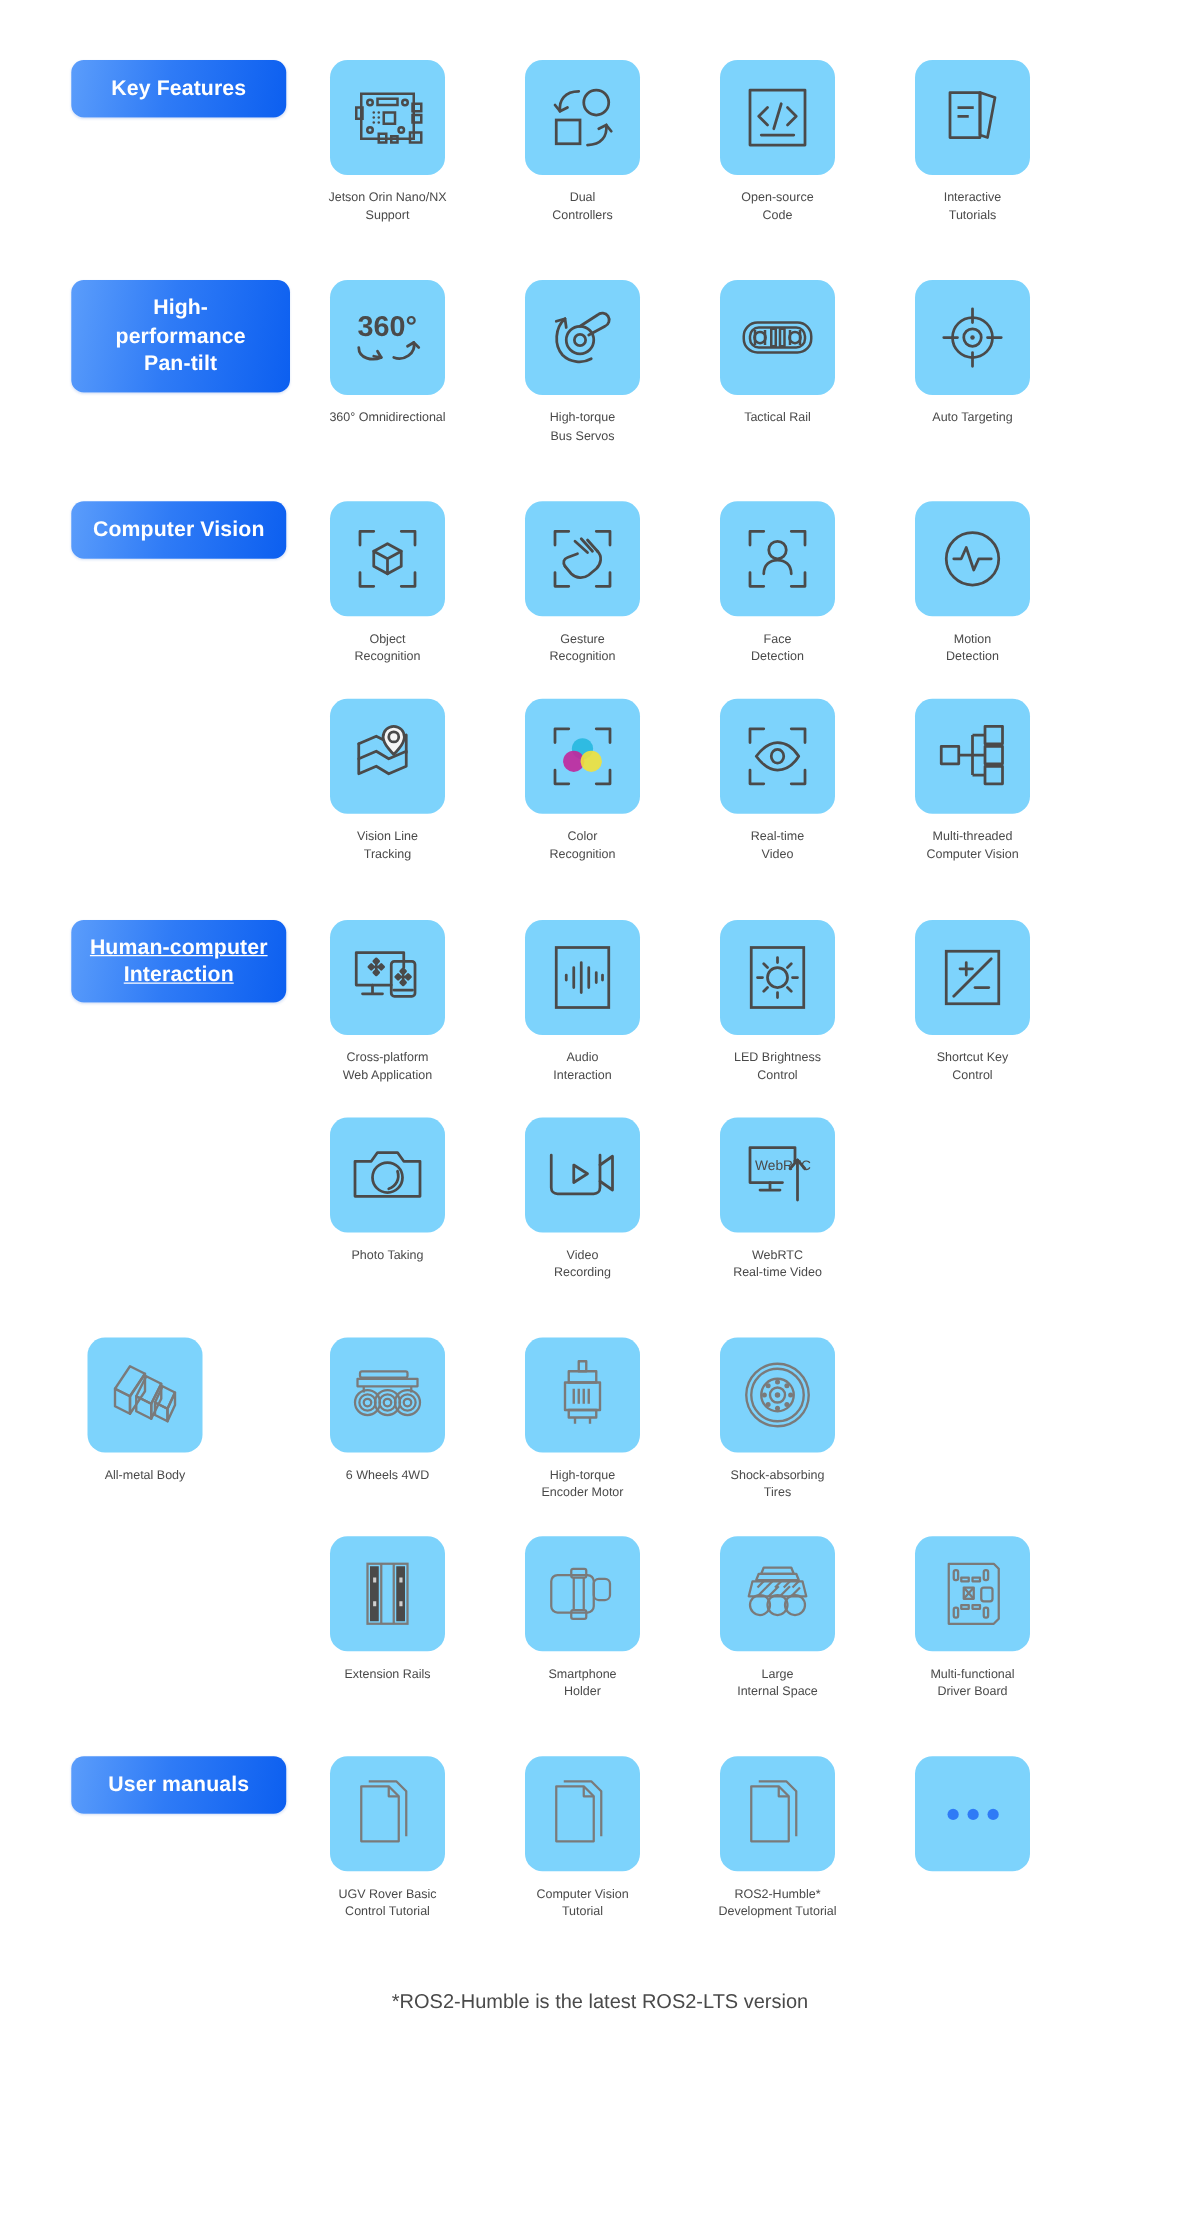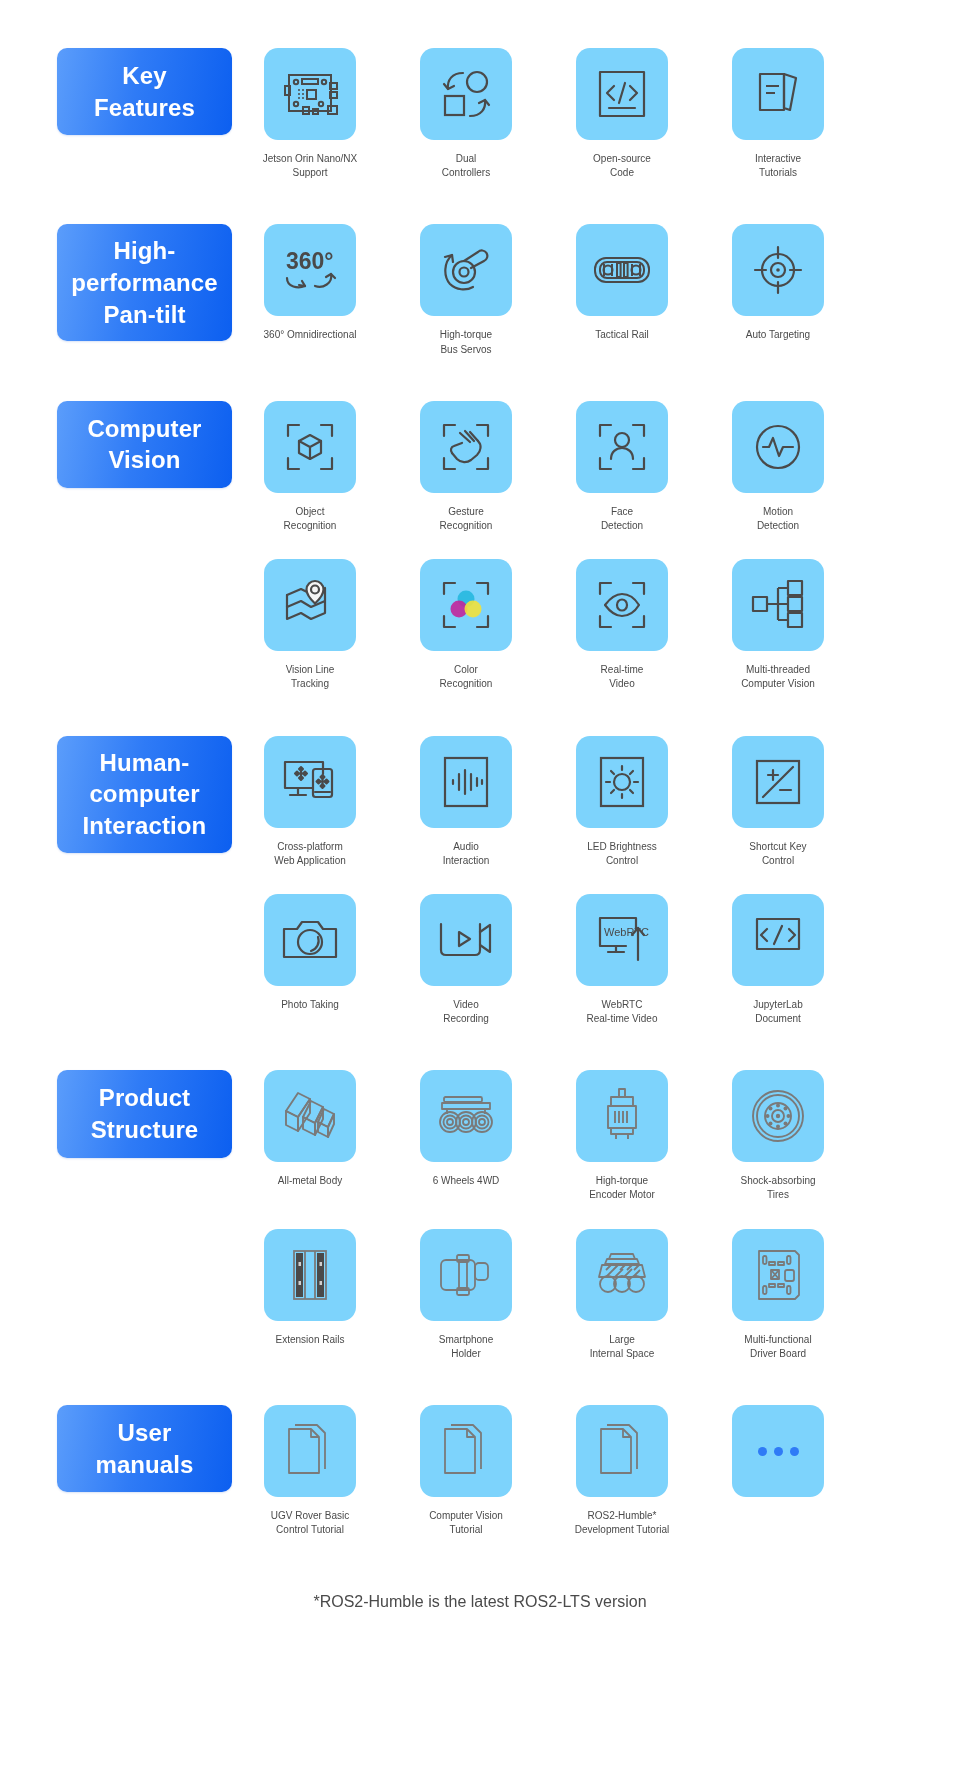--- a/index.html
+++ b/index.html
@@ -35,21 +35,21 @@
   .tag-cell.empty { }
 
   
   .tag {
     display: inline-flex;
     align-items: center;
     justify-content: center;
     text-align: center;
     background: linear-gradient(100deg, #5b9dfb 0%, #2f7bf6 45%, #0c5ff0 100%);
     color: #fff;
-    font-size: 24px;
+    font-size: 17px;
     font-weight: 700;
     letter-spacing: .1px;
     border-radius: 10px;
     padding: 12px 16px;
     line-height: 1.32;
     min-width: 172px;
     box-shadow: 0 1px 2px rgba(20,80,200,.16);
   }
   .tag.two-line { padding: 11px 14px; }
 
@@ -387,21 +387,21 @@
         </div>
         <div class="caption">Multi-threaded
 Computer Vision</div>
       </div>
     </div>
   </div>
 
   <div class="section" style="margin-top:44px;">
     <div class="row">
       <div class="tag-cell">
-        <div class="tag two-line" style="white-space:pre-line;">Human-computer
+        <div class="tag two-line" style="white-space:pre-line;text-decoration:underline;">Human-computer
 Interaction</div>
       </div>
 
       <div class="item">
         <div class="icon-box">
           <span>
             <svg width="58" height="52" viewBox="0 0 58 52" fill="none" stroke="#4a4a4a" stroke-width="2.2" stroke-linecap="round" stroke-linejoin="round">
               <path d="M4 6 h38 v12 M4 6 v26 h28"></path>
               <path d="M17 32 v7 M9 39 h16"></path>
               <rect x="32" y="13" width="19" height="28" rx="2.5"></rect>
@@ -510,42 +510,25 @@
               <path d="M44 46 V14"></path>
               <path d="M44 14 l-6 7 M44 14 l6 7"></path>
               <text x="10" y="22" font-family="Liberation Sans, sans-serif" font-size="11" fill="#4a4a4a" stroke="none">WebRTC</text>
             </svg>
           </span>
         </div>
         <div class="caption" style="width:170px;">WebRTC
 Real-time Video</div>
       </div>
 
-      <div class="item">
-        <div class="icon-box">
-          <span>
-            <svg width="54" height="50" viewBox="0 0 54 50" fill="none" stroke="#4a4a4a" stroke-width="2.2" stroke-linecap="round" stroke-linejoin="round">
-              <path d="M6 4 h42 v30 M6 4 v30 h42"></path>
-              <path d="M16 14 l-6 6 l6 6"></path>
-              <path d="M38 14 l6 6 l-6 6"></path>
-              <path d="M31 11 l-8 18"></path>
-            </svg>
-          </span>
-        </div>
-        <div class="caption">JupyterLab
-Document</div>
-      </div>
     </div>
   </div>
 
   <div class="section" style="margin-top:44px;">
     <div class="row">
-      <div class="tag-cell">
-        <div class="tag">Product Structure</div>
-      </div>
 
       <div class="item">
         <div class="icon-box">
           <span>
             <svg width="58" height="52" viewBox="0 0 58 52" fill="none" stroke="#7a7a7a" stroke-width="1.9" stroke-linejoin="round">
               <path d="M17 3 L29 9 L17 27 L5 21 Z"></path>
               <path d="M5 21 L17 27 L17 41 L5 35 Z"></path>
               <path d="M17 27 L29 9 L29 23 L17 41 Z"></path>
               <path d="M30 11 L42 17 L34 33 L22 27 Z"></path>
               <path d="M22 27 L34 33 L34 45 L22 39 Z"></path>

